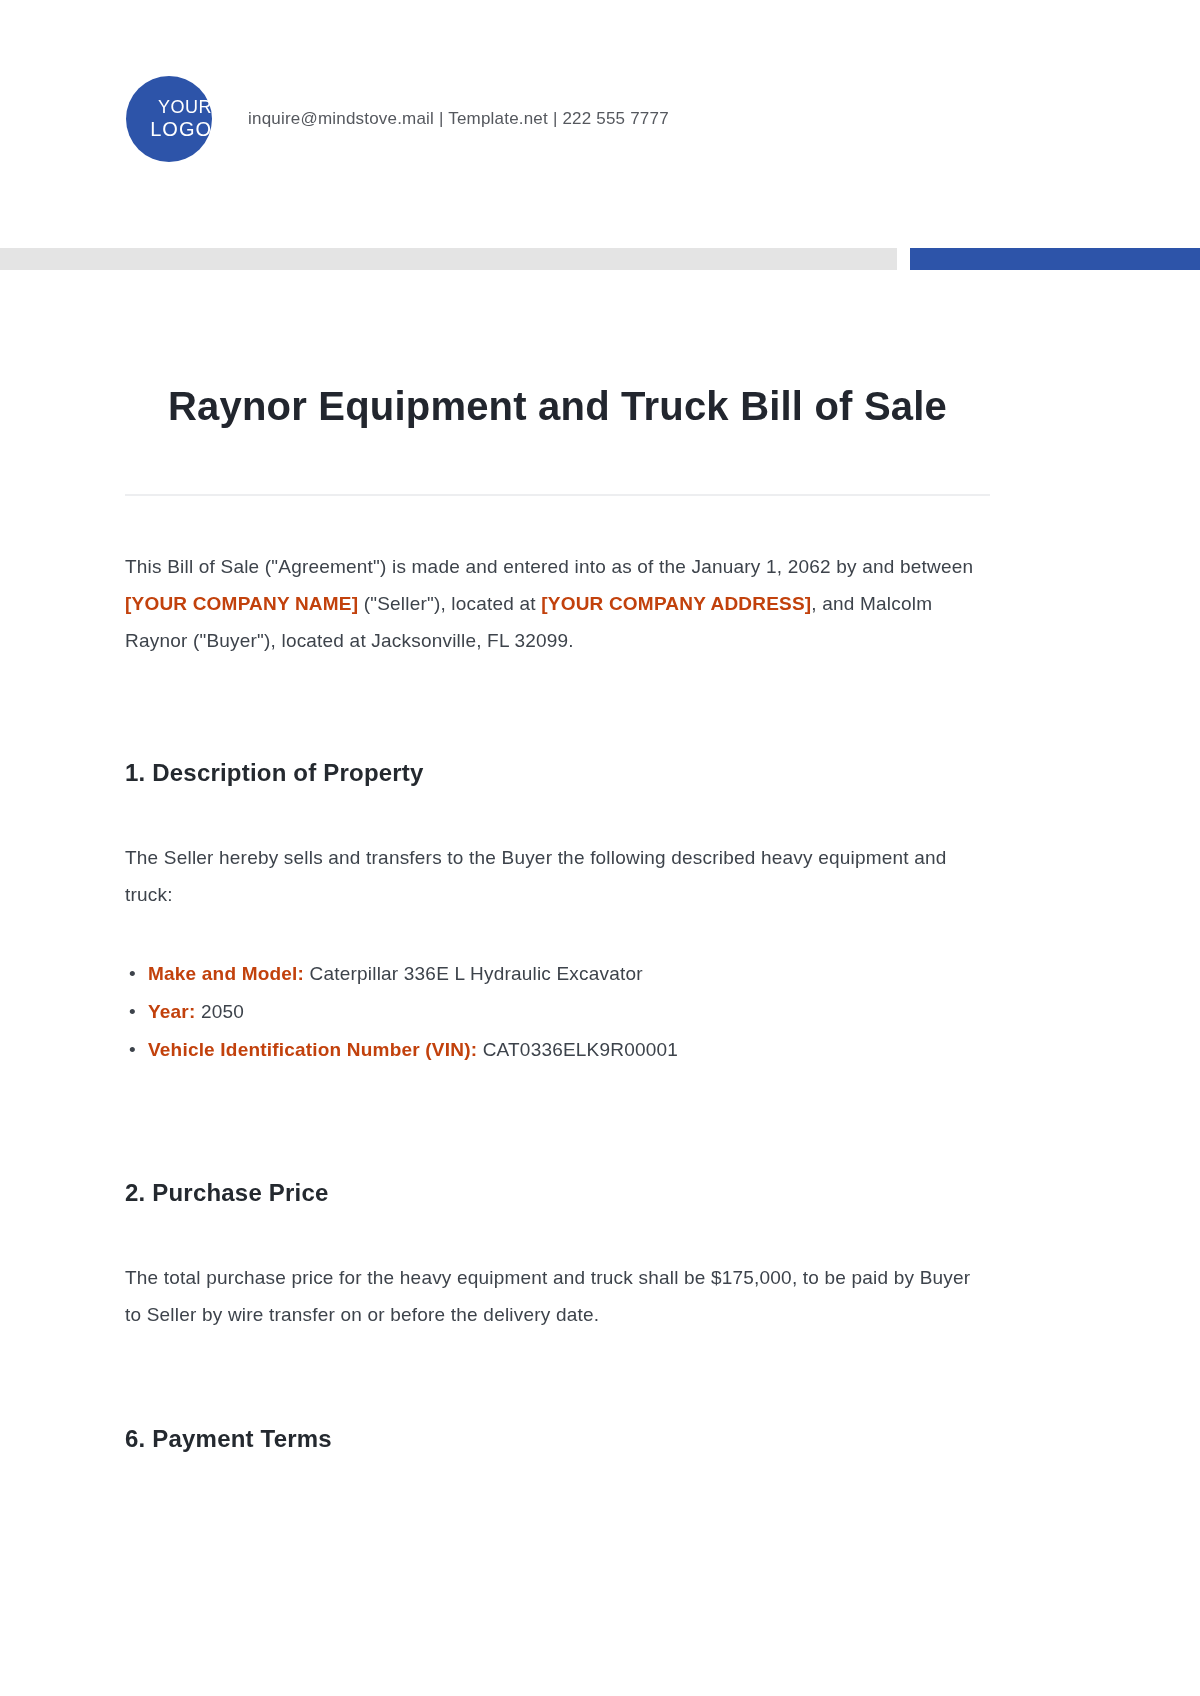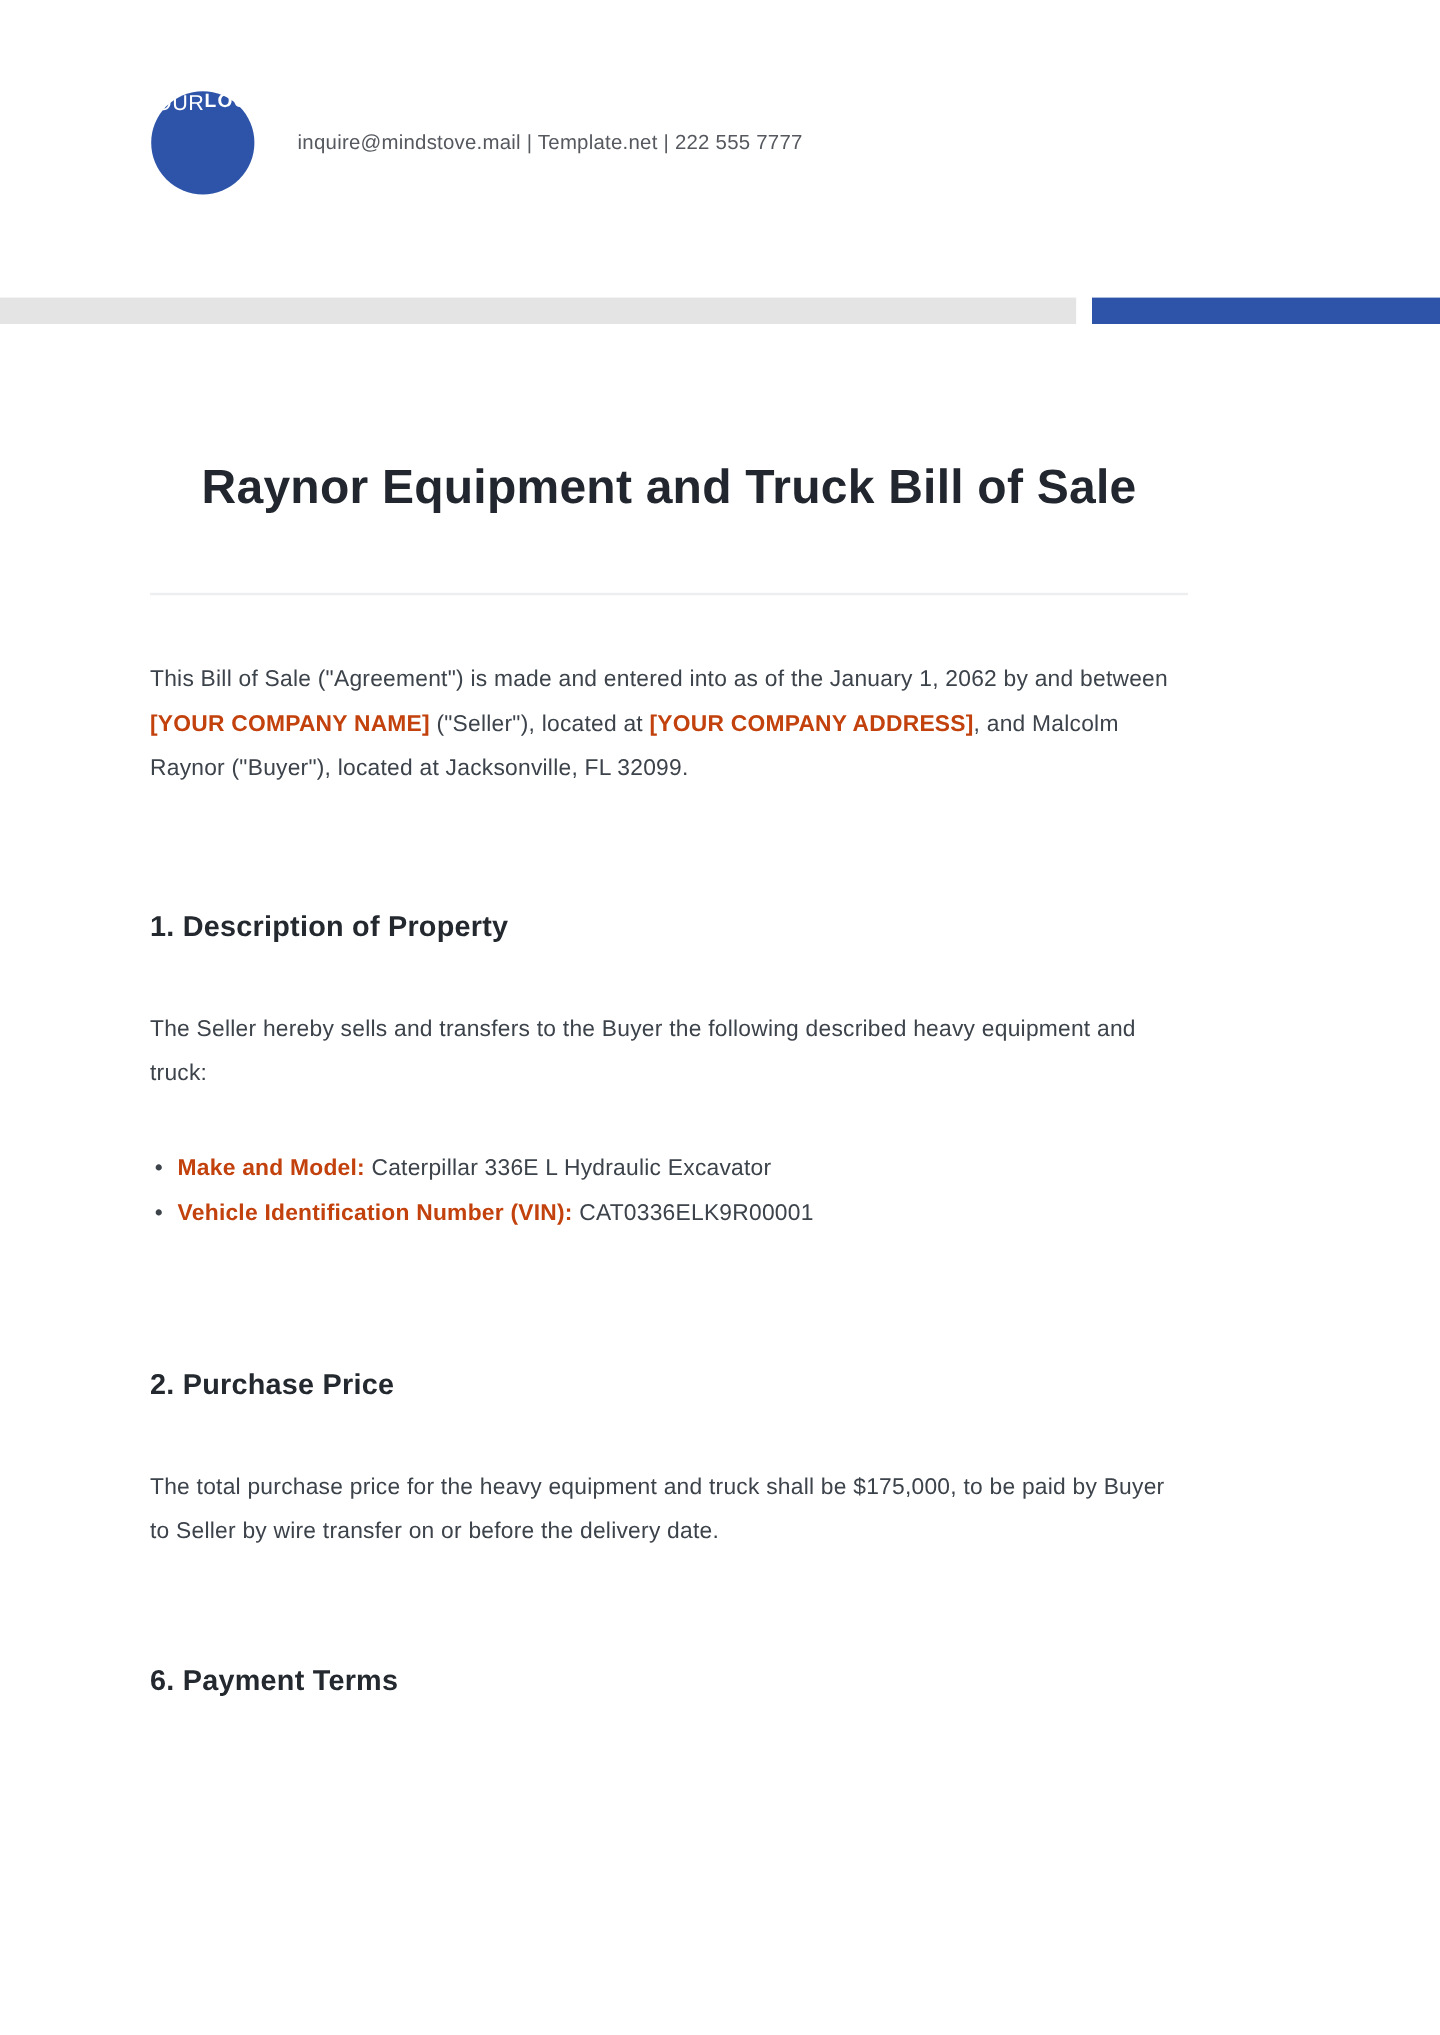--- a/index.html
+++ b/index.html
@@ -5,25 +5,25 @@
   * { margin: 0; padding: 0; box-sizing: border-box; }
   html, body { background: #ffffff; }
   .page {
     width: 1200px; height: 1696px; background: #ffffff; position: relative;
     overflow: hidden; font-family: "Liberation Sans", sans-serif;
   }
   
   .header { display: flex; align-items: center; gap: 36px; padding-top: 76px; padding-left: 126px; }
   .logo-circle {
     width: 86px; height: 86px; border-radius: 50%; background: #2d54a9; color: #ffffff;
-    display: flex; flex-direction: row; align-items: flex-start; justify-content: center;
+    display: flex; flex-direction: column; align-items: flex-end; justify-content: center;
     line-height: 1.18; flex: 0 0 auto;
   }
   .logo-top { font-size: 18px; font-weight: 400; letter-spacing: 0.5px; }
-  .logo-bottom { font-size: 16px; font-weight: 700; letter-spacing: 1px; }
+  .logo-bottom { font-size: 20px; font-weight: 400; letter-spacing: 1px; }
   .contact { font-size: 17px; color: #55585e; letter-spacing: 0.2px; }
   
   .bar-row { margin-top: 86px; display: flex; height: 22px; width: 100%; }
   .bar-gray { width: 897px; background: #e4e4e4; }
   .bar-gap { width: 13px; background: #ffffff; }
   .bar-blue { flex: 1; background: #2d54a9; }
   
   .content { margin-left: 125px; width: 865px; color: #3d434b; font-size: 19px; line-height: 37px; letter-spacing: 0.2px; }
   .doc-title {
     margin-top: 112px; text-align: center; font-size: 40px; line-height: 48px;
@@ -68,20 +68,21 @@
     <div class="divider"></div>
 
     <p class="intro"><span>This Bill of Sale ("Agreement") is made and entered into as of the January 1, 2062 by and between </span><span class="b">[YOUR COMPANY NAME]</span><span> ("Seller"), located at </span><span class="b">[YOUR COMPANY ADDRESS]</span><span>, and Malcolm Raynor ("Buyer"), located at Jacksonville, FL 32099.</span></p>
 
     <h2 class="section-heading">1. Description of Property</h2>
 
     <p class="section-body">The Seller hereby sells and transfers to the Buyer the following described heavy equipment and truck:</p>
 
     <ul class="bullet-list">
       <li><span class="b">Make and Model: </span><span>Caterpillar 336E L Hydraulic Excavator</span></li>
+      <li><span class="b">Year: </span><span>2050</span></li>
       <li><span class="b">Vehicle Identification Number (VIN): </span><span>CAT0336ELK9R00001</span></li>
     </ul>
 
     <h2 class="section-heading h2">2. Purchase Price</h2>
 
     <p class="section-body">The total purchase price for the heavy equipment and truck shall be $175,000, to be paid by Buyer to Seller by wire transfer on or before the delivery date.</p>
 
     <h2 class="section-heading h3">6. Payment Terms</h2>
 
   </div>

